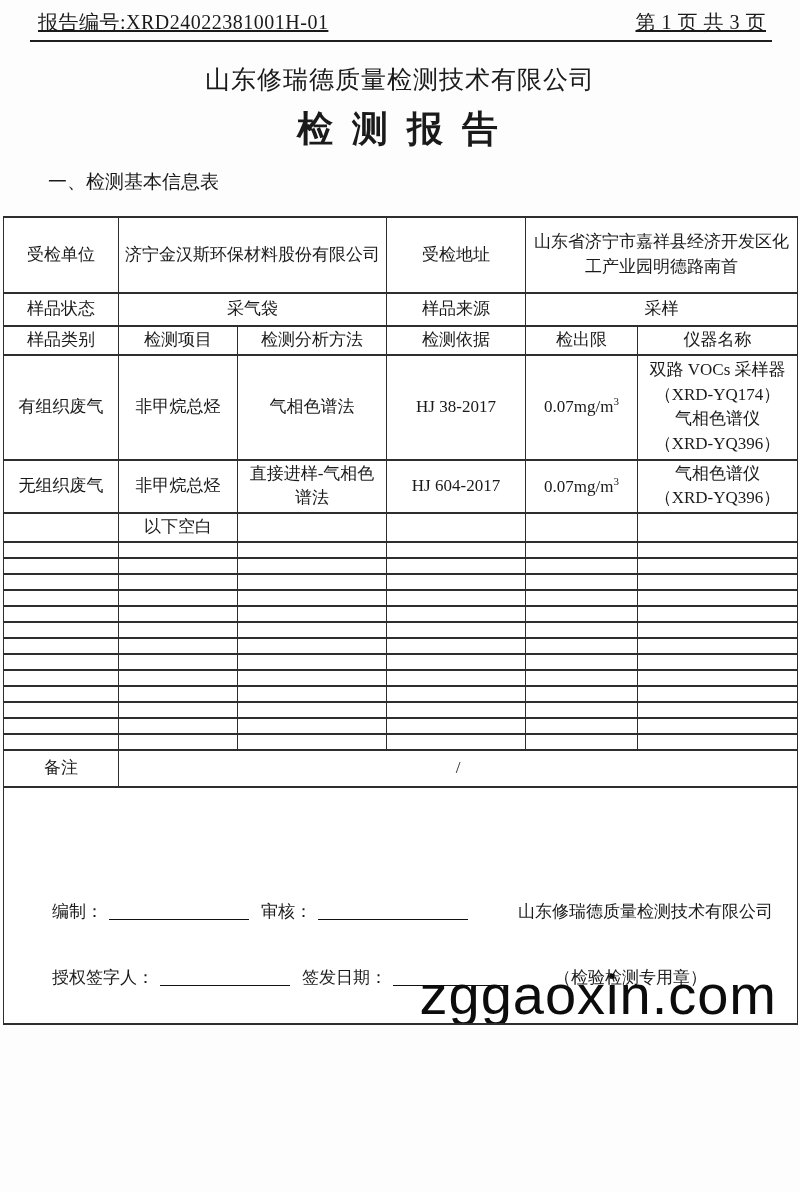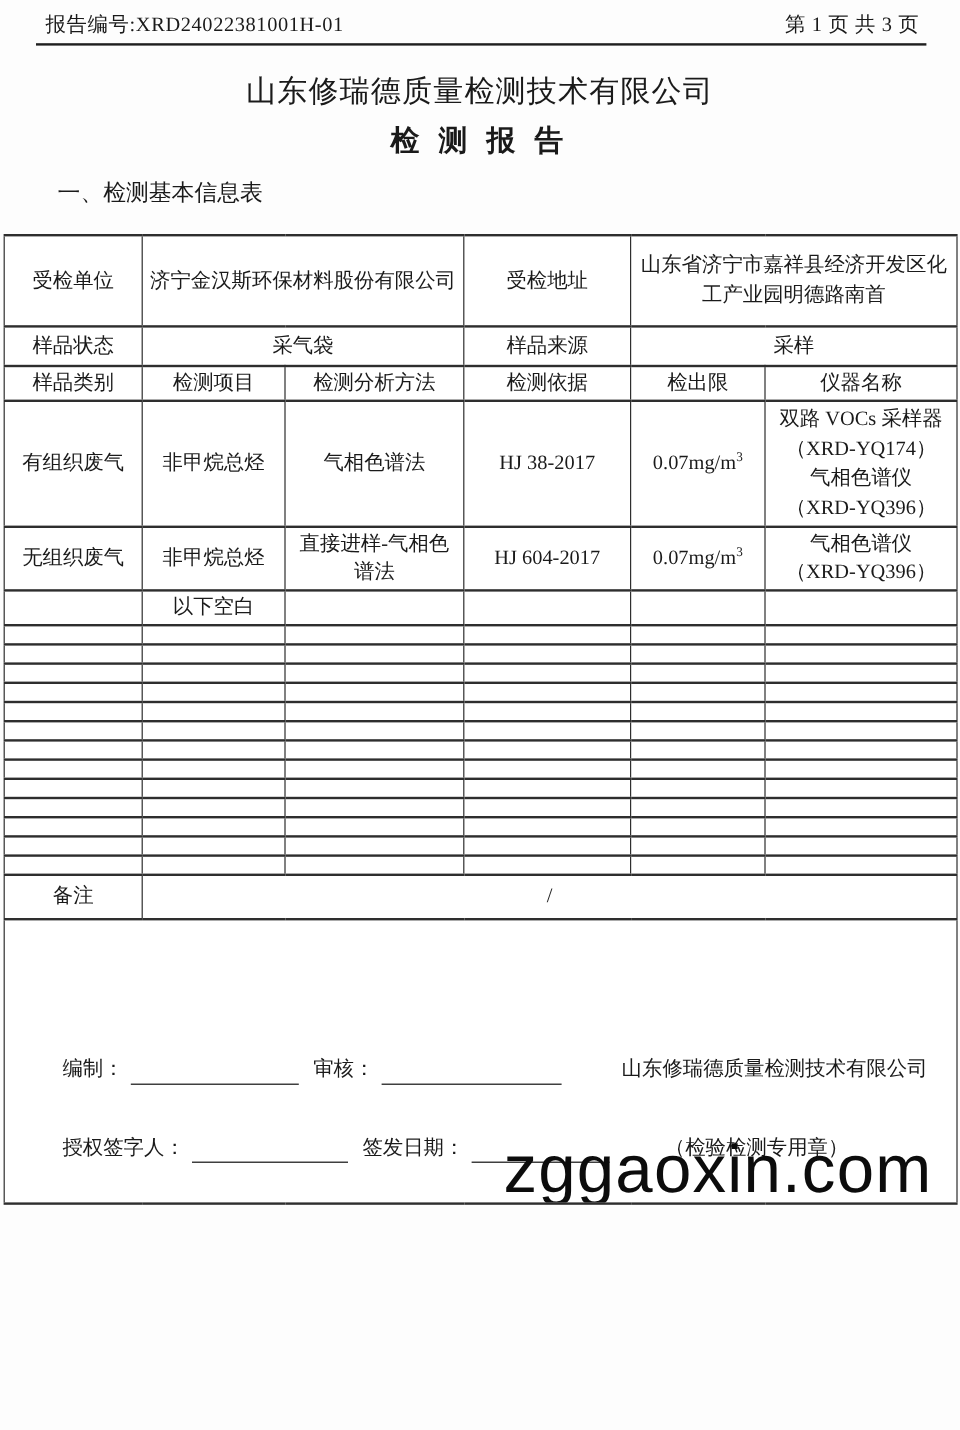--- a/index.html
+++ b/index.html
@@ -7,24 +7,24 @@
     width:800px;height:1192px;position:relative;background:#fdfdfd;color:#1a1a1a;
     font-family:"Liberation Serif","DejaVu Serif",serif;
     -webkit-font-smoothing:antialiased;overflow:hidden;
   }
   
   .meta-header{
     margin:0 28px 0 30px;padding:9px 6px 4px 8px;
     display:flex;justify-content:space-between;align-items:flex-end;
     border-bottom:2px solid #1f1f1f;
   }
-  .meta-header .meta-text{font-size:17px;letter-spacing:.5px;}
+  .meta-header .meta-text{font-size:20px;letter-spacing:.5px;text-decoration:underline;}
   
   .company-title{margin-top:21px;text-align:center;font-size:25px;letter-spacing:1px;}
-  .report-title{margin-top:9px;text-align:center;font-size:24px;font-weight:bold;letter-spacing:5px;}
+  .report-title{margin-top:9px;text-align:center;font-size:36px;font-weight:bold;letter-spacing:5px;}
   .section-title{margin:15px 0 21px 48px;font-size:19px;}
   
   table.info{
     border-collapse:collapse;table-layout:fixed;
     width:794px;margin-left:3px;background:#fff;
   }
   table.info td,table.info th{
     border:solid #2e2e2e;border-width:2px 1px;
     text-align:center;vertical-align:middle;
     font-size:17px;font-weight:normal;padding:1px 6px;line-height:1.45;
@@ -36,21 +36,21 @@
   tr.h105{height:105px}
   tr.h53{height:53px}
   tr.h37{height:37px}
   td.instr-cell{white-space:pre-line;line-height:1.55;}
   sup{font-size:11px;}
   
   td.bottom-box{
     height:233px;vertical-align:top;text-align:left;position:relative;padding:0;
   }
   .sig-line{
-    display:flex;align-items:flex-end;font-size:17px;
+    display:flex;align-items:center;font-size:17px;
     margin:0 16px 0 42px;
   }
   .sig-line.first{padding-top:80px;}
   .sig-line.second{margin-top:41px;}
   .uline{display:inline-block;border-bottom:1px solid #111;height:15px;margin-left:6px;}
   .uline.w140{width:140px}
   .uline.w150{width:150px}
   .uline.w130{width:130px}
   .uline.w115{width:115px}
   .gap10{display:inline-block;width:12px}

